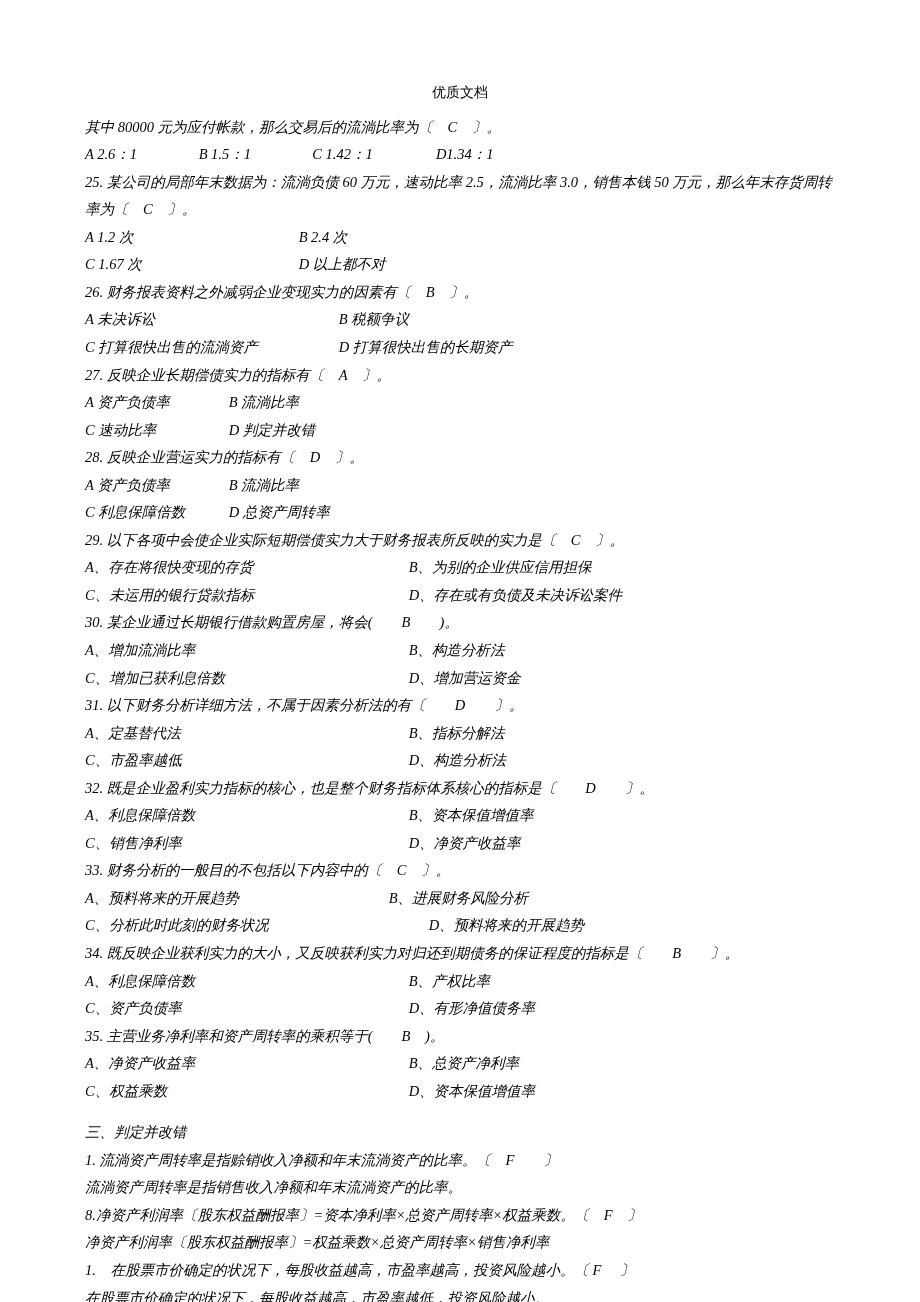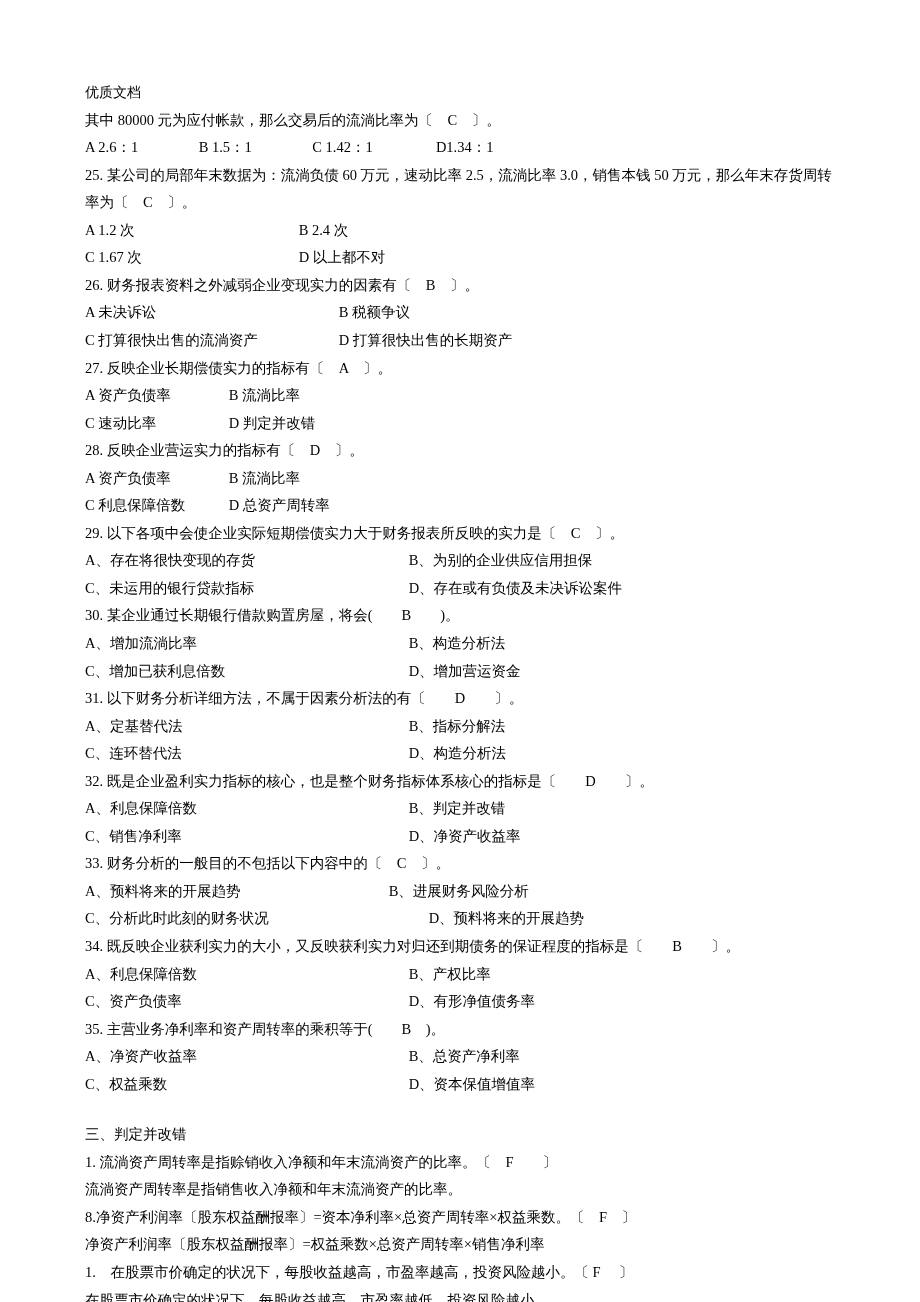--- a/index.html
+++ b/index.html
@@ -7,27 +7,29 @@
     padding: 80px 85px 100px 85px;
     width: 920px;
     box-sizing: border-box;
     font-family: "SimSun", "宋体", serif;
     font-size: 14.5px;
     line-height: 1.9;
     color: #000;
     background: #fff;
   }
   .header-title {
+    text-align: center;
     font-size: 14px;
-    margin-bottom: 0;
+    margin-bottom: 7px;
   }
   .line {
     display: block;
+    font-style: italic;
   }
-  .sec-title { margin-top: 23px; }
+  .sec-title { margin-top: 14px; }
   .opt-group span { display:inline-block; }
 </style>
 </head>
 <body>
 
 <div class="header-title">优质文档</div>
 
 <div class="line">其中 80000 元为应付帐款，那么交易后的流淌比率为〔　C　〕。</div>
 <div class="line opt-group">
   <span style="width:110px">A 2.6：1</span>
@@ -95,28 +97,28 @@
   <span style="width:320px">C、增加已获利息倍数</span>
   <span>D、增加营运资金</span>
 </div>
 
 <div class="line">31. 以下财务分析详细方法，不属于因素分析法的有〔　　D　　〕。</div>
 <div class="line opt-group">
   <span style="width:320px">A、定基替代法</span>
   <span>B、指标分解法</span>
 </div>
 <div class="line opt-group">
-  <span style="width:320px">C、连环替代法</span>
+  <span style="width:320px">C、市盈率越低</span>
   <span>D、构造分析法</span>
 </div>
 
 <div class="line">32. 既是企业盈利实力指标的核心，也是整个财务指标体系核心的指标是〔　　D　　〕。</div>
 <div class="line opt-group">
   <span style="width:320px">A、利息保障倍数</span>
-  <span>B、判定并改错</span>
+  <span>B、资本保值增值率</span>
 </div>
 <div class="line opt-group">
   <span style="width:320px">C、销售净利率</span>
   <span>D、净资产收益率</span>
 </div>
 
 <div class="line">33. 财务分析的一般目的不包括以下内容中的〔　C　〕。</div>
 <div class="line opt-group">
   <span style="width:300px">A、预料将来的开展趋势</span>
   <span>B、进展财务风险分析</span>

